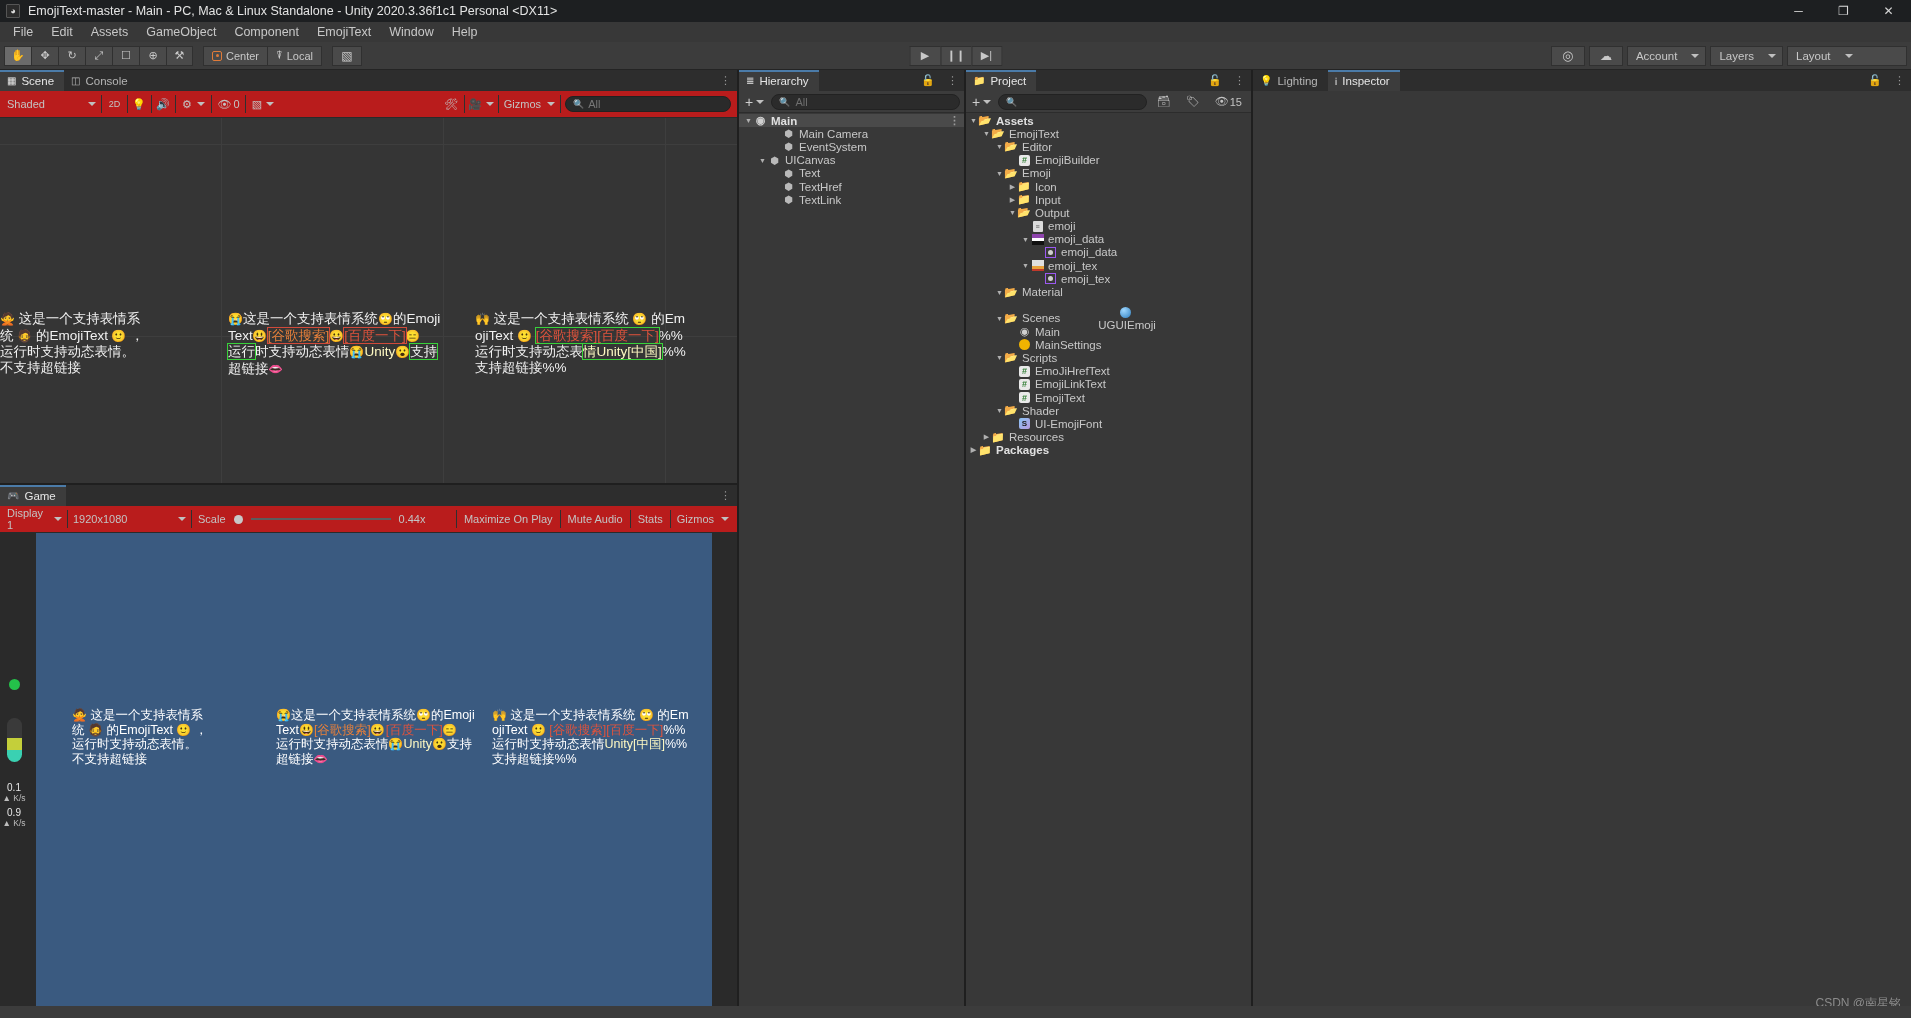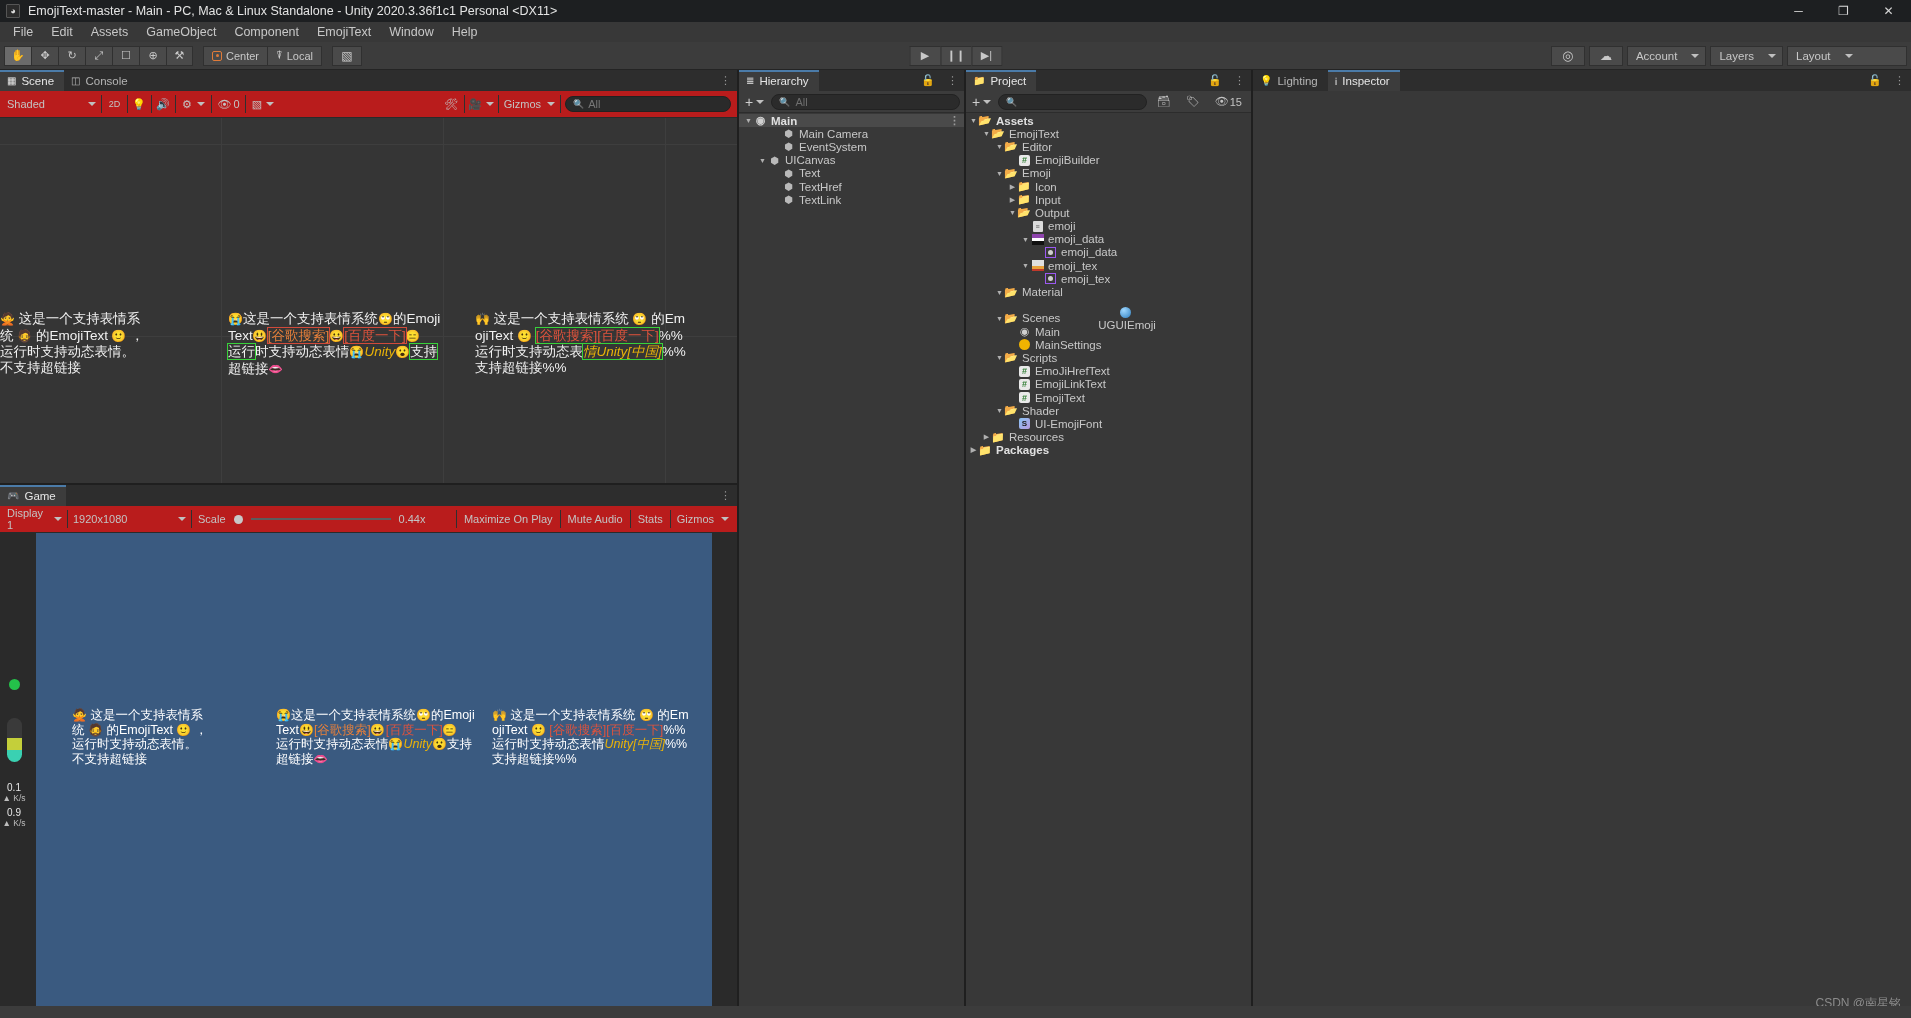--- a/index.html
+++ b/index.html
@@ -76,21 +76,21 @@
                   display:flex;align-items:center;gap:4px;padding:0 7px;color:#777;font-size:11px;}
 
   
   #sceneview { position:relative; flex:1; background:#353535; overflow:hidden; }
   .grid-line-v { position:absolute; top:0; bottom:0; width:1px; background:#3e3e3e; }
   .grid-line-h { position:absolute; left:0; right:0; height:1px; background:#3e3e3e; }
   .scene-text { position:absolute; color:#f0f0f0; font-size:13.5px; line-height:15.5px; white-space:nowrap; }
   .emo { font-size:12px; }
   .lnk-or { color:#e8803a; }
   .lnk-rd { color:#e0533c; }
-  .lnk-bl { color:#eab308;font-style:italic; }
+  .lnk-bl { color:#fef9c3; }
   .box-g { outline:1px solid #38d13a; }
   .box-r { outline:1px solid #d14a3a; }
 
   
   #gameview { position:relative; flex:1; background:#2a2a2a; overflow:hidden; }
   .game-canvas { position:absolute; left:36px; top:0; width:676px; bottom:0; background:#3a5a80; }
   .game-text { position:absolute; color:#ffffff; font-size:12.5px; line-height:14.5px; white-space:nowrap; }
   .stats-col { position:absolute; left:0; top:0; width:28px; bottom:0; background:#2a2a2a;
                display:flex; flex-direction:column; align-items:center; }
   .stat-dot { width:11px;height:11px;border-radius:50%; background:#24c24a; }

